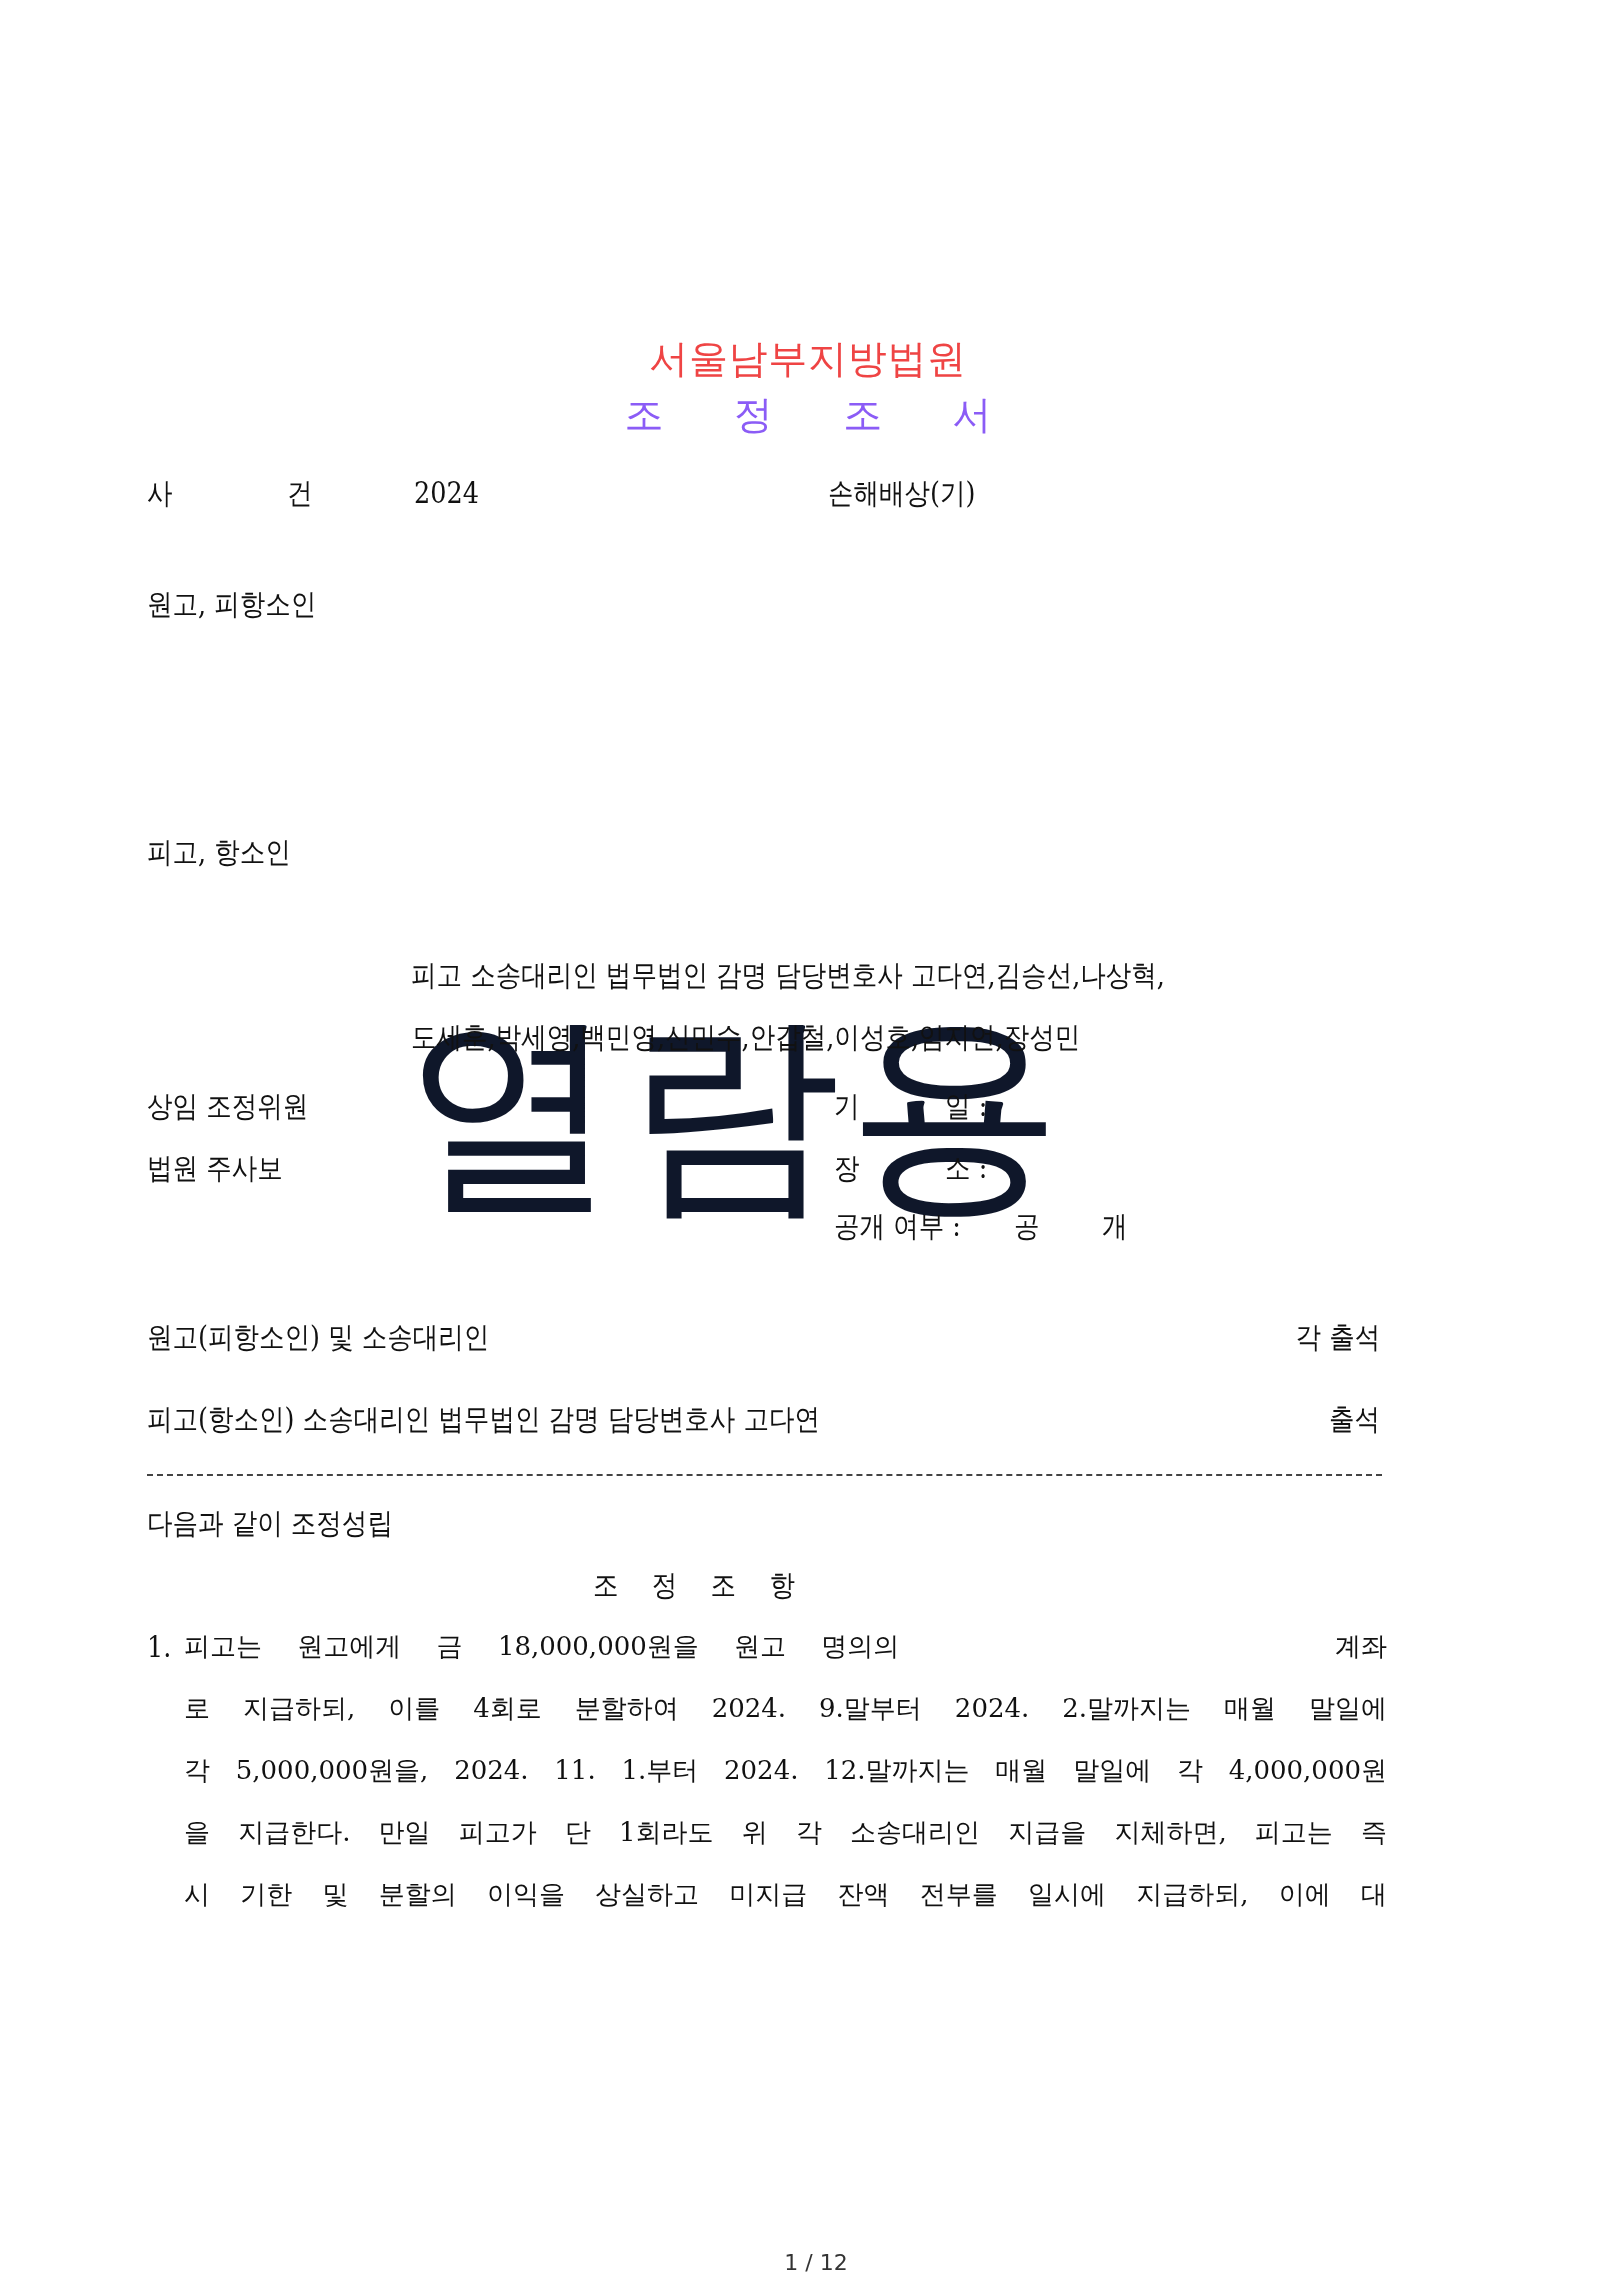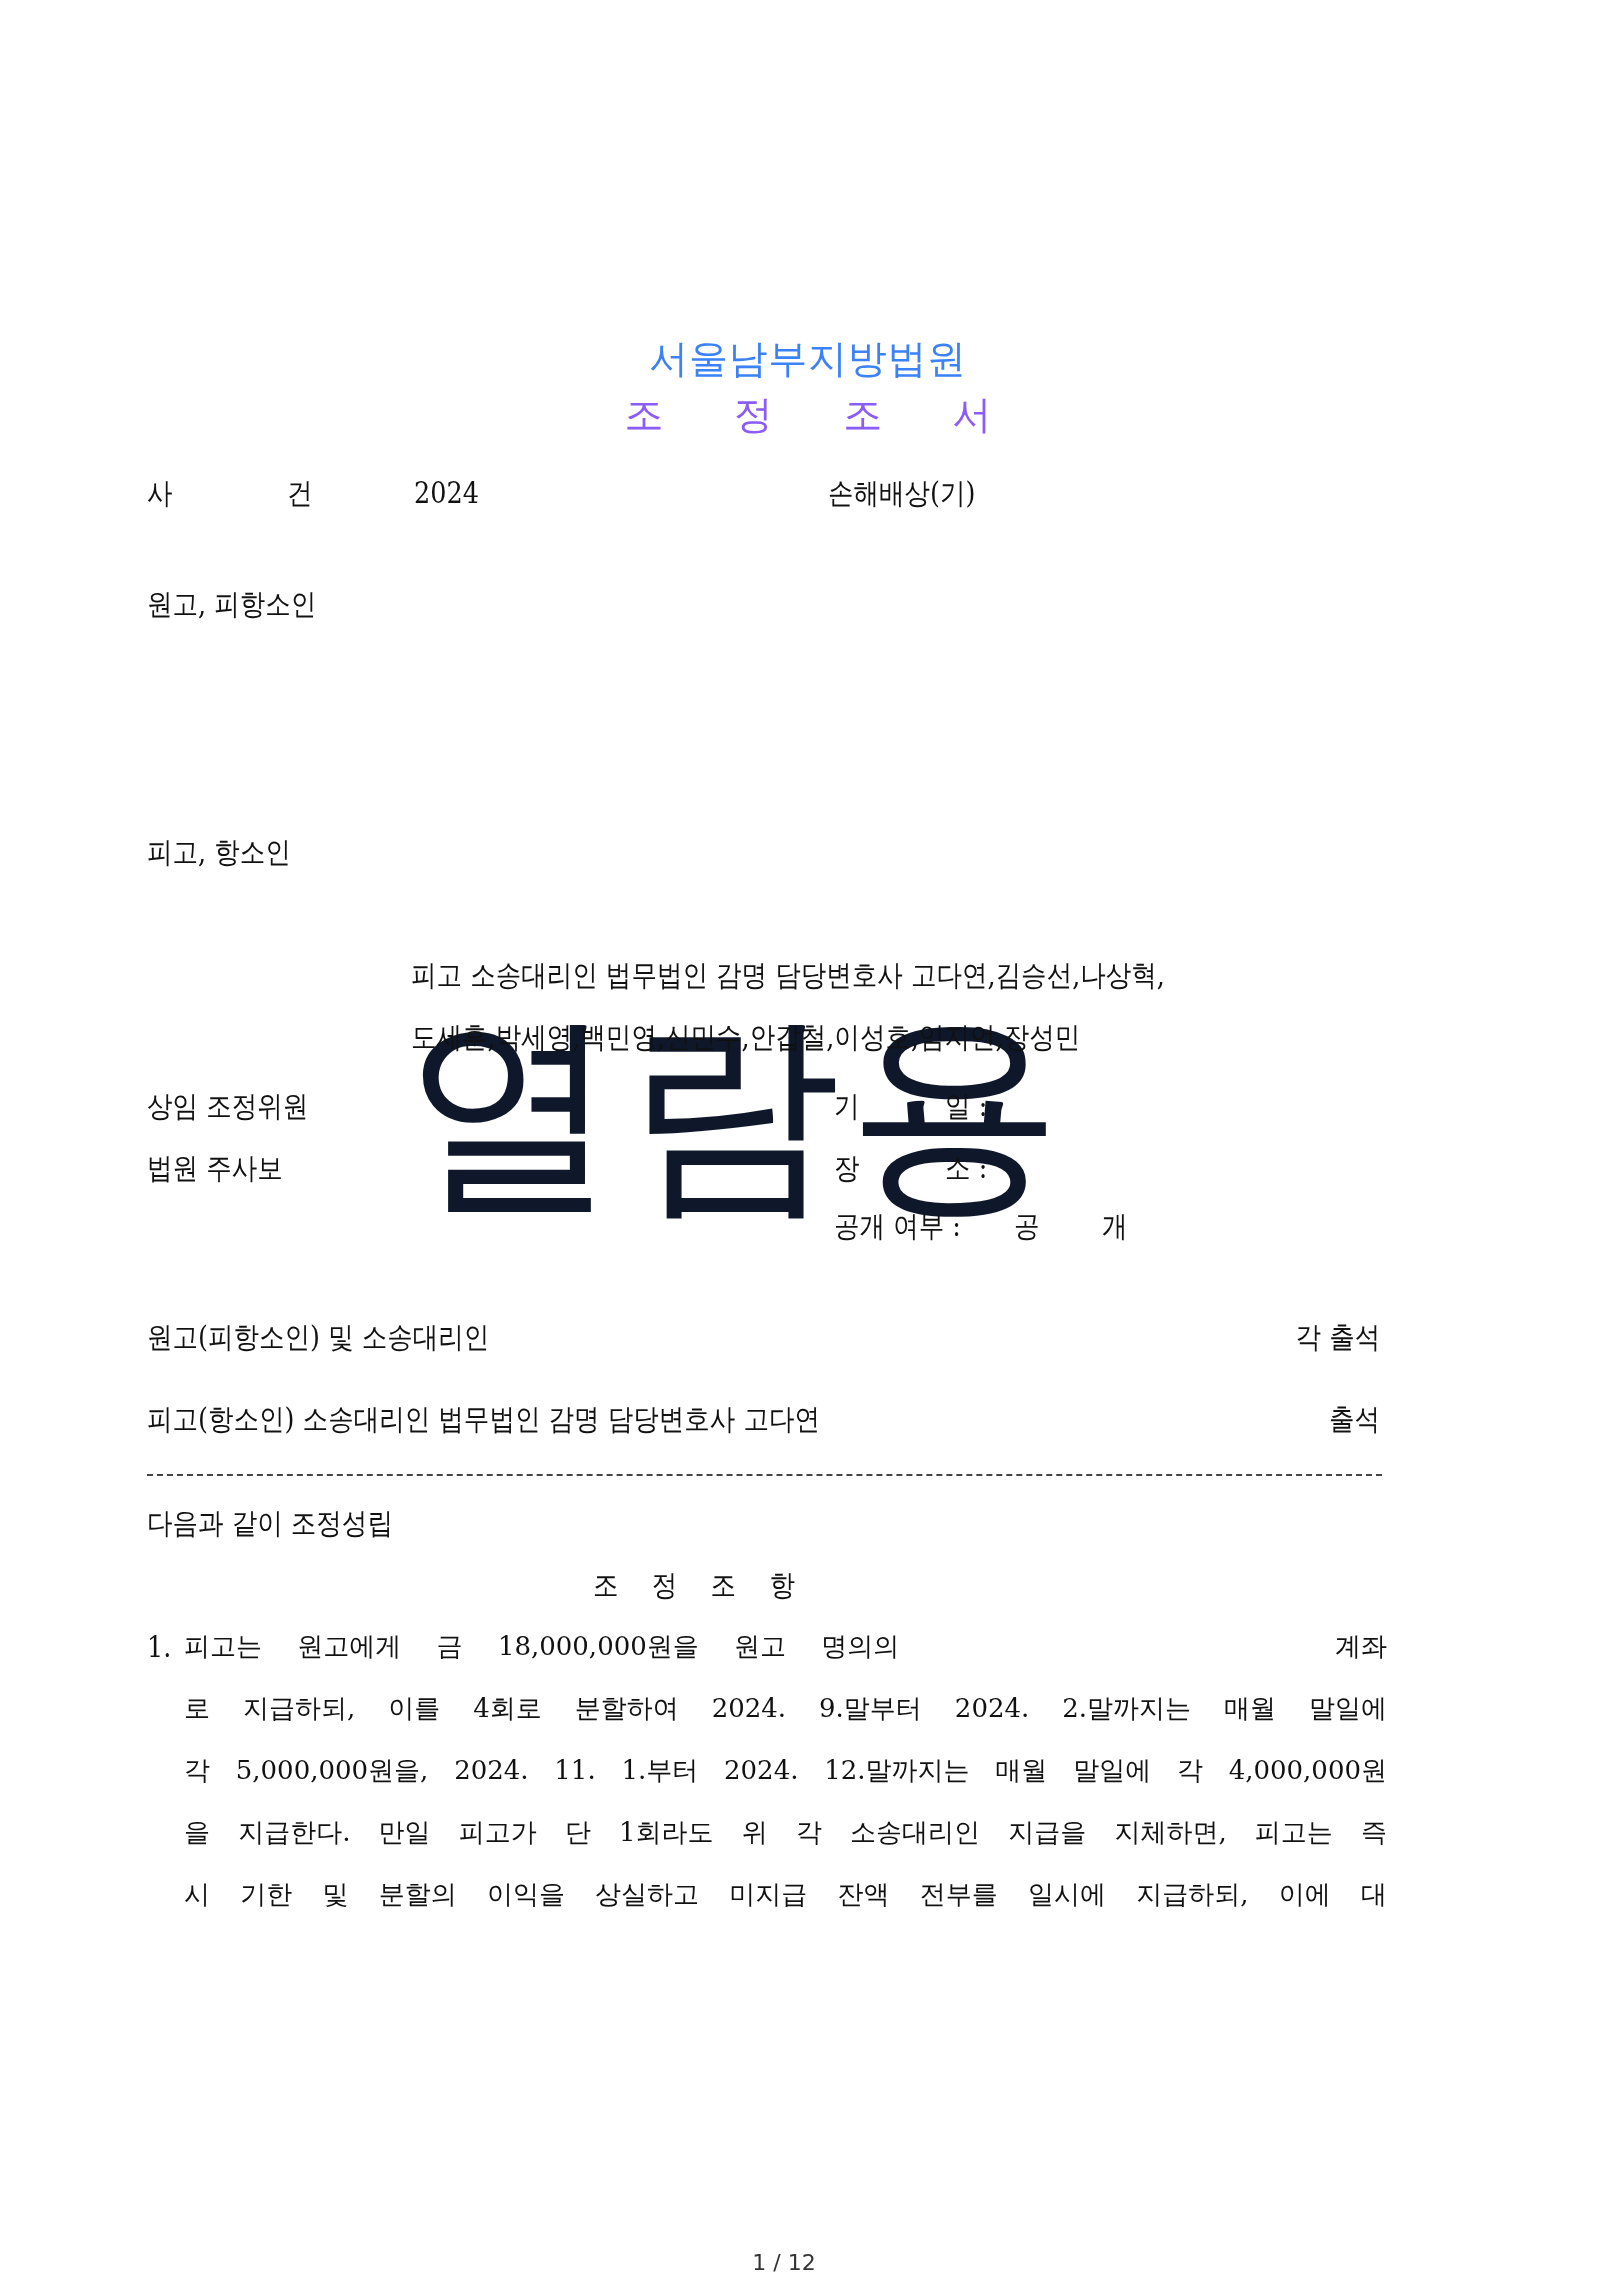--- a/index.html
+++ b/index.html
@@ -5,21 +5,21 @@
   html, body { margin: 0; padding: 0; background: #ffffff; }
   body {
     width: 1616px; height: 2284px; position: relative; overflow: hidden;
     font-family: "DejaVu Serif", "Liberation Serif", serif;
     color: #111111;
   }
   .abs { position: absolute; white-space: nowrap; }
   .court-name {
     left: 0; width: 1616px; text-align: center; top: 332px;
     font-size: 39px; font-family: "DejaVu Sans", "Liberation Sans", sans-serif;
-    color: #3b82f6; letter-spacing: 0.7px;
+    color: #ef4444; letter-spacing: 0.7px;
   }
   .doc-title {
     left: 0; width: 1616px; text-align: center; top: 388px;
     font-size: 39px; font-family: "DejaVu Sans", "Liberation Sans", sans-serif;
     color: #8b5cf6; letter-spacing: 29px; padding-left: 29px; box-sizing: border-box;
   }
   .t { font-size: 29px; line-height: 1; transform: scaleX(0.88); transform-origin: left center; }
   .tr { font-size: 29px; line-height: 1; transform: scaleX(0.88); transform-origin: right center; }
   .dash-line {
     position: absolute; left: 147px; width: 1235px; top: 1474px; height: 0;
@@ -27,21 +27,21 @@
   }
   .watermark {
     position: absolute; left: 404px; top: 1004px; font-size: 215px;
     font-family: "DejaVu Sans", "Liberation Sans", sans-serif;
     color: #0f172a; letter-spacing: 6.5px; line-height: 1;
     z-index: 0; pointer-events: none; font-weight: 300;
   }
   .layer { position: relative; z-index: 1; }
   .page-num {
     left: 0; width: 1568px; text-align: center; top: 2250px;
-    font-size: 22px; font-family: "DejaVu Sans", "Liberation Sans", sans-serif; color: #333;
+    font-size: 22px; font-family: "DejaVu Sans", "Liberation Sans", sans-serif; color: #333; padding-left: 32px;
   }
   .justify-line {
     position: absolute; left: 184px; width: 1203px; font-size: 26px; line-height: 1;
     display: flex; justify-content: space-between; white-space: nowrap;
   }
   .justify-line span { display: inline-block; }
 </style>
 </head>
 <body>
 

